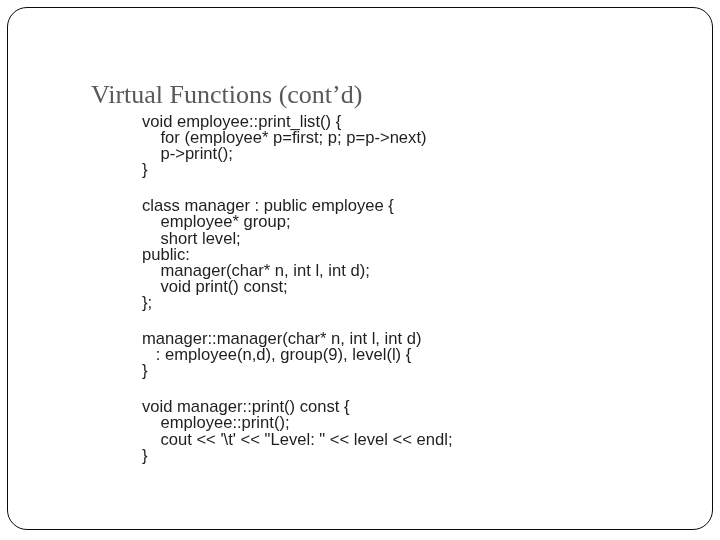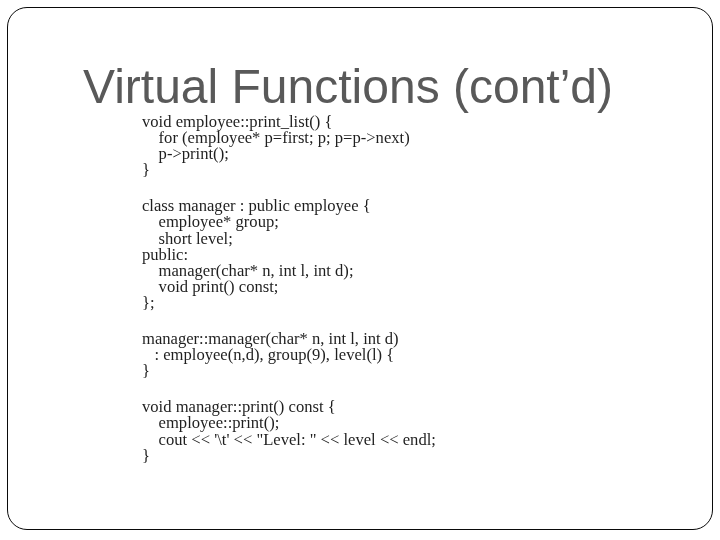--- a/index.html
+++ b/index.html
@@ -23,37 +23,37 @@
     height: 523px;
     border: 1px solid #0a0a0a;
     border-radius: 20px;
     background: #ffffff;
     box-sizing: border-box;
   }
   .title {
     position: absolute;
     left: 83px;
     top: 69px;
-    margin: 0;
-    font-family: Liberation Sans, sans-serif;
+    margin: 8px;
+    font-family: Liberation Serif, serif;
     font-weight: 400;
-    font-size: 48px;
+    font-size: 26px;
     line-height: 36px;
     color: #595959;
     white-space: nowrap;
   }
   .code-area {
     position: absolute;
     left: 142px;
     top: 114px;
     width: 540px;
   }
   .code-area pre {
     margin: 0 0 20px 0;
-    font-family: Liberation Serif, serif;
+    font-family: Liberation Sans, sans-serif;
     font-size: 16.6px;
     line-height: 16.1px;
     color: #1f1f1f;
     white-space: pre;
   }
 </style>
 </head>
 <body>
 
 <div class="stage">

